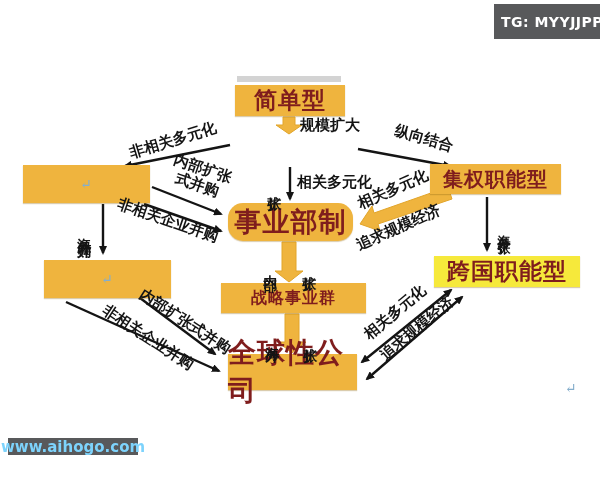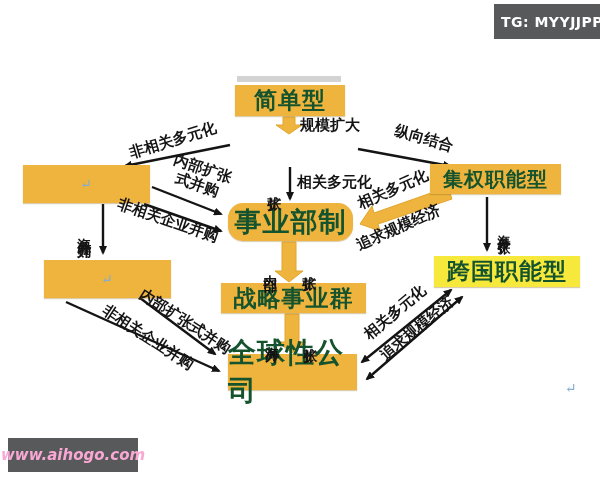--- a/index.html
+++ b/index.html
@@ -3,39 +3,39 @@
 <meta charset="utf-8">
 <style>
   html,body{margin:0;padding:0;background:#fff;}
   #canvas{
     position:relative;width:600px;height:480px;background:#ffffff;overflow:hidden;
     font-family:"DejaVu Serif","Liberation Serif",serif;
   }
   svg.layer{position:absolute;left:0;top:0;width:600px;height:480px;}
   .node{
     position:absolute;display:flex;align-items:center;justify-content:center;
-    background:#efb43e;color:#14532d;font-weight:bold;letter-spacing:1px;
+    background:#efb43e;color:#7f1d1d;font-weight:bold;letter-spacing:1px;
     box-shadow:0 1px 1px rgba(150,110,20,.35);
   }
   .node.bright{background:#f6e93b;}
   .node.empty{color:#85aecc;font-weight:normal;font-size:14px;}
   .lbl{
     position:absolute;color:#141414;font-size:15px;font-weight:600;
     white-space:nowrap;line-height:1.12;text-align:center;
   }
   .vtext{writing-mode:vertical-rl;text-orientation:upright;letter-spacing:2px;}
   .badge{
     position:absolute;left:478px;top:4px;width:116px;height:35px;
     background:#58595b;color:#ffffff;display:flex;align-items:center;justify-content:center;
     font-family:"DejaVu Sans","Liberation Sans",sans-serif;font-weight:bold;font-size:14px;letter-spacing:.5px;margin-left:16px;
   }
   .watermark{
-    position:absolute;left:8px;top:438px;width:130px;height:34px;
-    background:#58595b;color:#f9a8d4;display:flex;align-items:center;justify-content:center;
-    font-family:"DejaVu Sans","Liberation Sans",sans-serif;font-weight:600;font-size:15px;font-style:italic;
+    position:absolute;left:8px;top:438px;width:130px;height:17px;
+    background:#58595b;color:#7dd3fc;display:flex;align-items:center;justify-content:center;
+    font-family:"DejaVu Sans","Liberation Sans",sans-serif;font-weight:600;font-size:15px;
   }
   .grayband{position:absolute;left:237px;top:76px;width:104px;height:6px;background:#cbcbcb;opacity:.85;}
   .retmark{position:absolute;color:#85aecc;font-size:14px;font-weight:normal;}
 </style>
 </head>
 <body>
 
 <div id="canvas">
 
   <div class="grayband"></div>
@@ -65,21 +65,21 @@
     <line x1="66" y1="302" x2="219" y2="371" stroke="#141414" stroke-width="2.4" marker-end="url(#ah)"></line>
     <line x1="487" y1="197" x2="487" y2="250" stroke="#141414" stroke-width="2.4" marker-end="url(#ah)"></line>
     <line x1="362" y1="362" x2="451" y2="290" stroke="#141414" stroke-width="2.4" marker-start="url(#ahs)" marker-end="url(#ah)"></line>
     <line x1="367" y1="379" x2="462" y2="297" stroke="#141414" stroke-width="2.4" marker-start="url(#ahs)" marker-end="url(#ah)"></line>
   </svg>
 
   <div class="node" style="left:235px;top:85px;width:110px;height:31px;font-size:23px;">简单型</div>
   <div class="node" style="left:430px;top:164px;width:131px;height:30px;font-size:20px;">集权职能型</div>
   <div class="node" style="left:228px;top:203px;width:125px;height:38px;font-size:27px;border-radius:15px;">事业部制</div>
   <div class="node bright" style="left:434px;top:256px;width:146px;height:31px;font-size:23px;">跨国职能型</div>
-  <div class="node" style="left:221px;top:283px;width:145px;height:30px;font-size:23px;">战略事业群</div>
+  <div class="node" style="left:221px;top:283px;width:145px;height:30px;font-size:16px;">战略事业群</div>
   <div class="node" style="left:228px;top:354px;width:129px;height:36px;font-size:28px;">全球性公司</div>
   <div class="node empty" style="left:23px;top:165px;width:127px;height:38px;">↵</div>
   <div class="node empty" style="left:44px;top:260px;width:127px;height:38px;">↵</div>
 
   <div class="lbl" style="left:300px;top:117px;">规模扩大</div>
   <div class="lbl" style="left:123px;top:132px;width:100px;transform:rotate(-17deg);">非相关多元化</div>
   <div class="lbl" style="left:388px;top:130px;width:72px;transform:rotate(16deg);">纵向结合</div>
 
   <div class="lbl" style="left:160px;top:160px;width:80px;transform:rotate(19deg);">
     <span style="display:block;">内部扩张</span>

